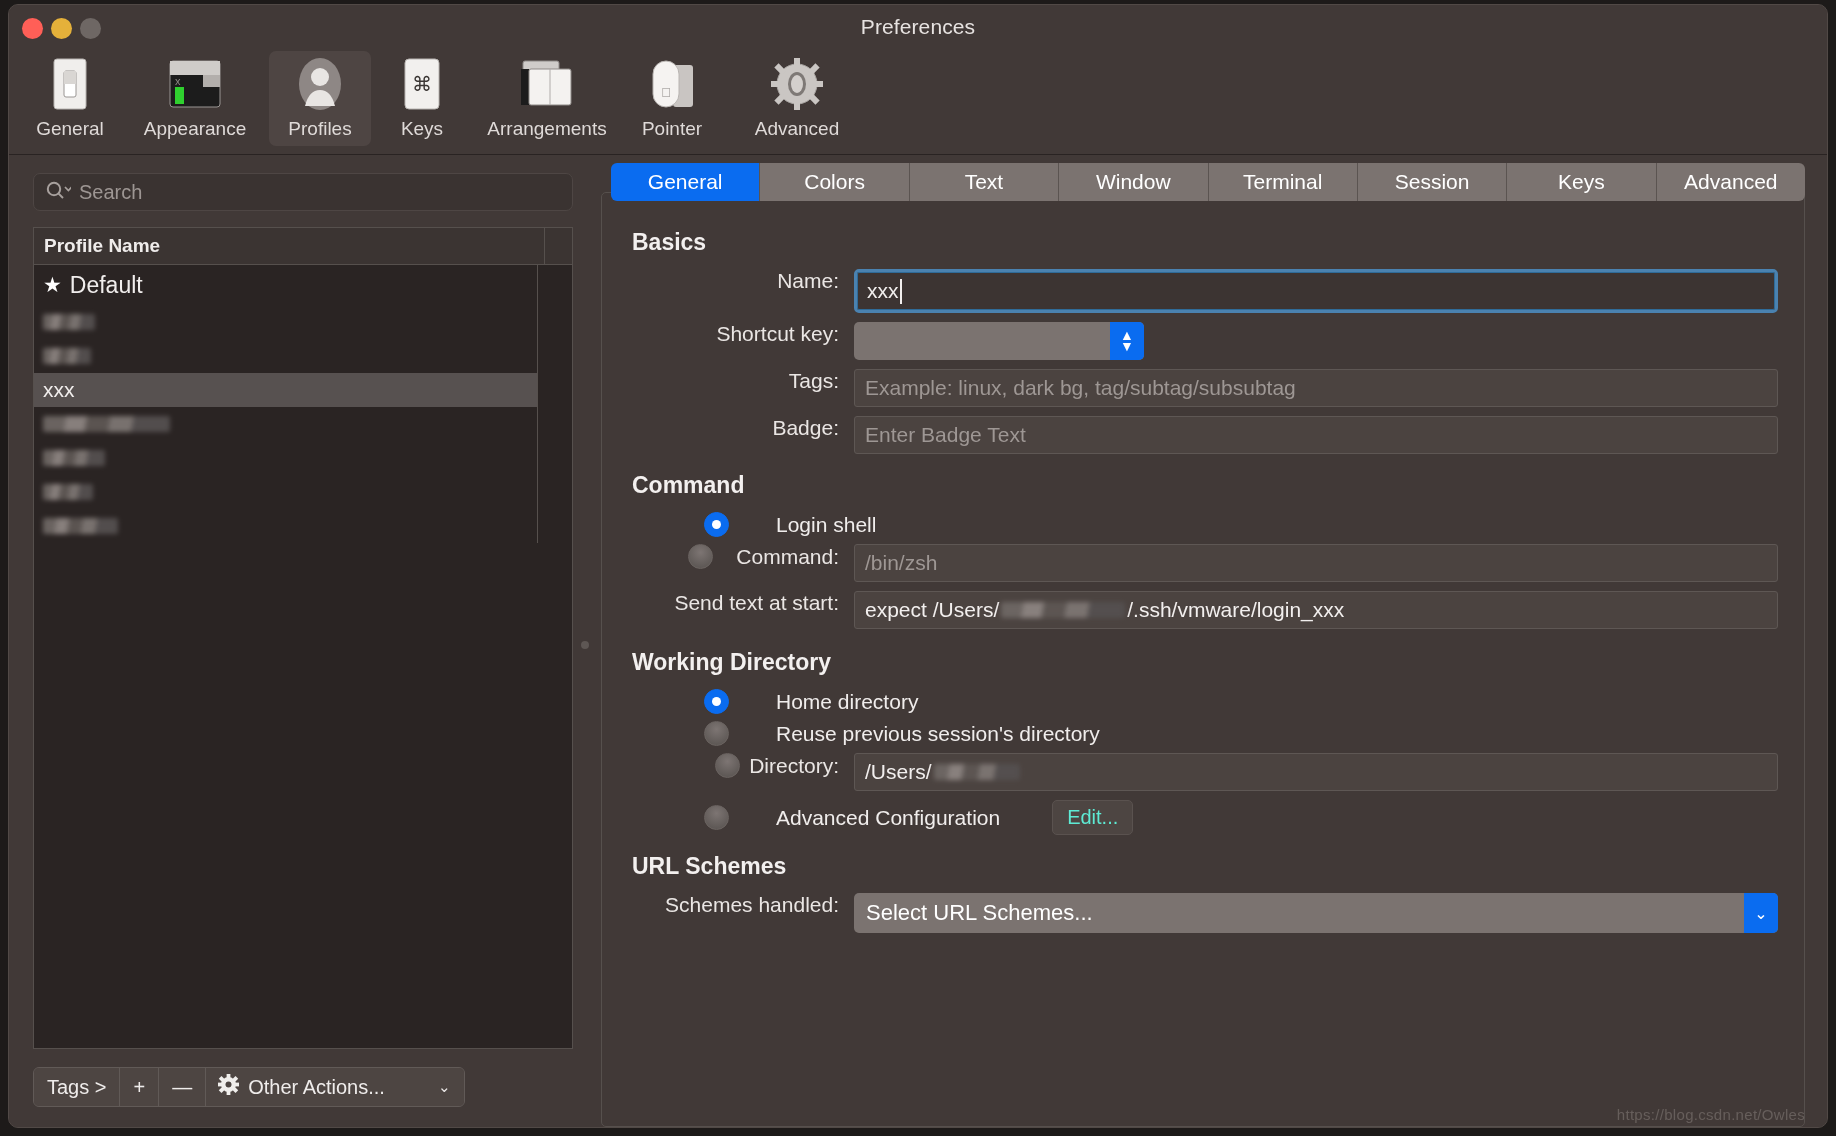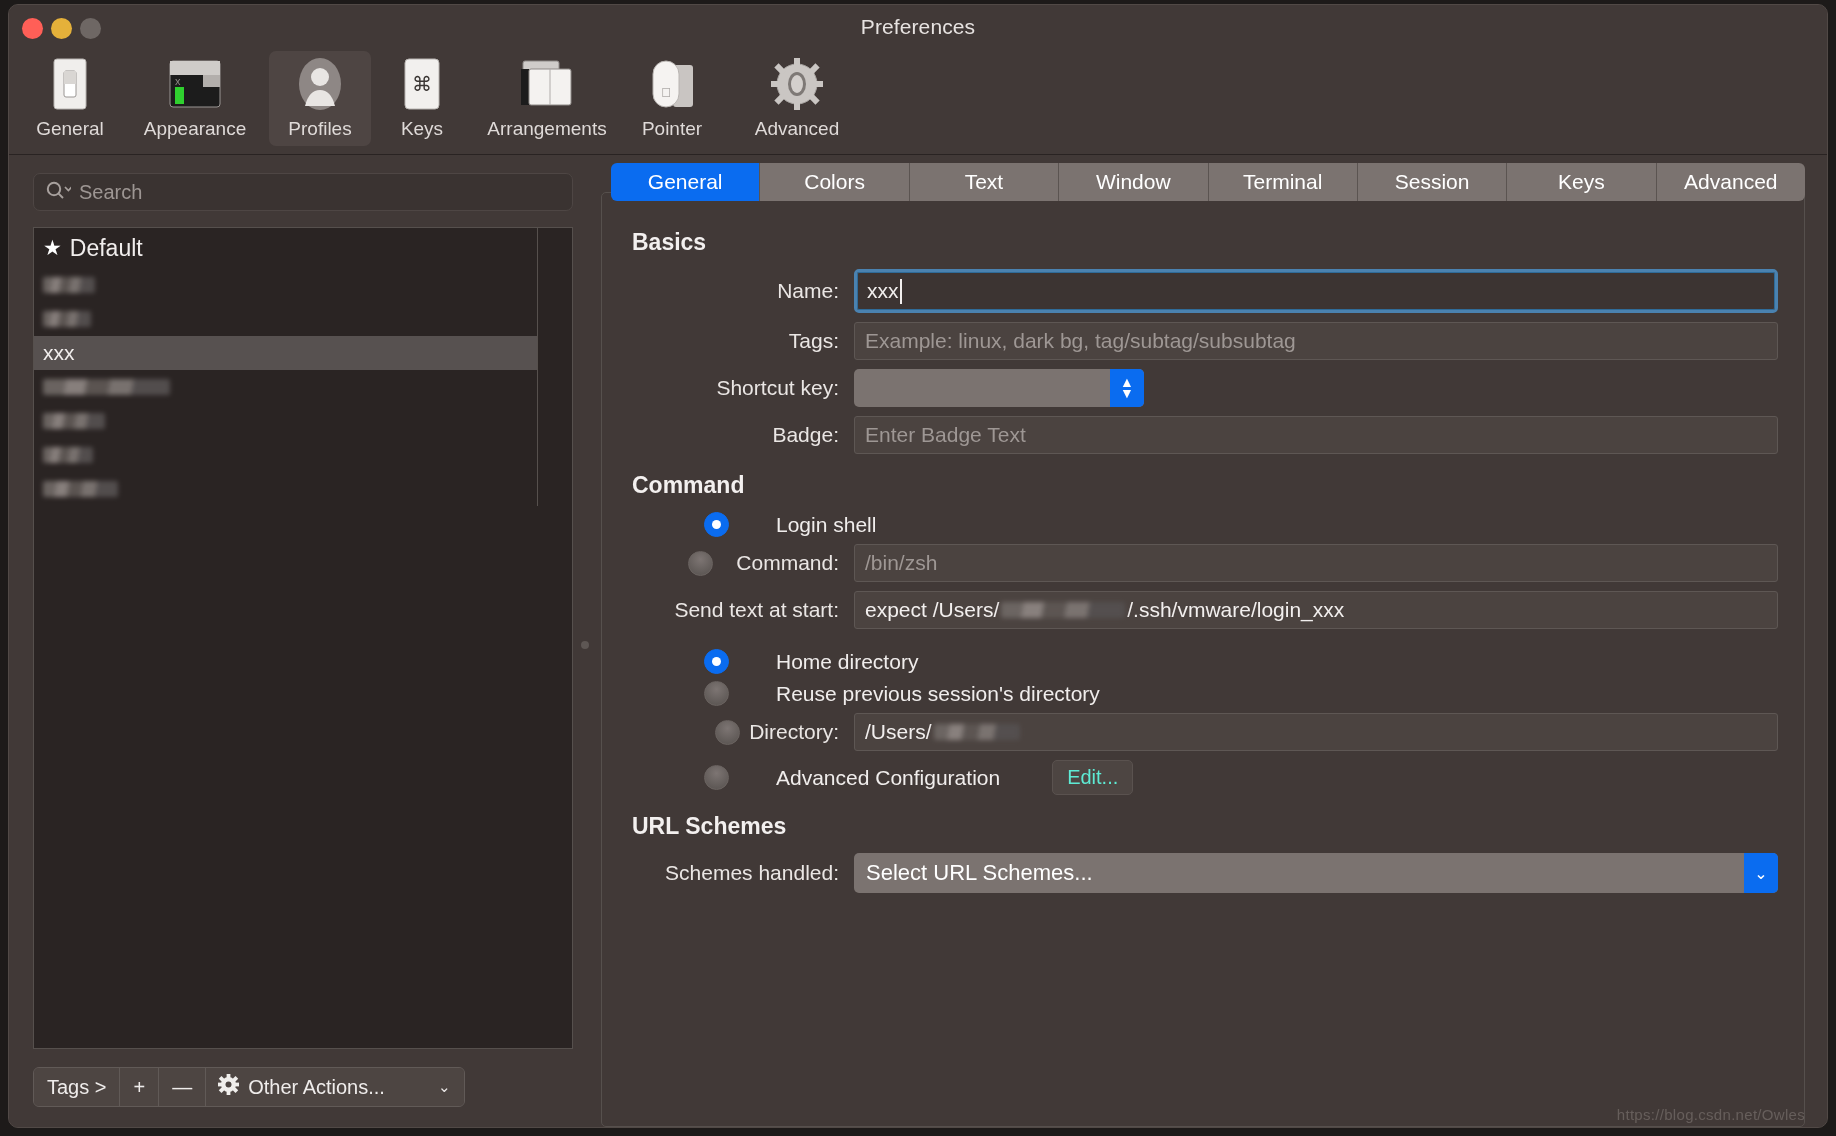--- a/index.html
+++ b/index.html
@@ -140,21 +140,21 @@
     flex: 1; margin-top: 19px;
     border: 1px solid #56504d; border-radius: 5px;
     background: #413937; position: relative;
     padding: 30px 26px 0 30px;
     overflow: hidden;
   }
   .sect-title {
     color: #f3f0ef; font-size: 23px; font-weight: bold;
     margin-bottom: 13px; margin-top: 6px;
   }
-  .frow { display: flex; align-items: center; margin-bottom: 9px; }
+  .frow { display: flex; align-items: flex-start; margin-bottom: 9px; }
   .flabel {
     width: 222px; flex: 0 0 222px; text-align: right;
     color: #eae6e4; font-size: 21px; padding-right: 15px;
   }
   .field {
     flex: 1; height: 38px; background: #4b4340;
     border: 1px solid #5e5754; border-radius: 3px;
     display: flex; align-items: center; padding: 0 10px;
     color: #f2efee; font-size: 21px;
   }
@@ -329,20 +329,24 @@
           <svg width="26" height="20" viewBox="0 0 26 20">
             <circle cx="9" cy="9" r="6.2" fill="none" stroke="#a7a09d" stroke-width="2"></circle>
             <line x1="13.6" y1="13.6" x2="18" y2="18" stroke="#a7a09d" stroke-width="2"></line>
             <path d="M20 7 l3.4 3.6 L26.8 7" fill="none" stroke="#a7a09d" stroke-width="1.7"></path>
           </svg>
         </span>
         <span class="ph">Search</span>
       </div>
 
       <div class="listpanel">
+        <div class="listhead">
+          <span>Profile Name</span>
+          <span class="divider"></span>
+        </div>
         <div class="scrollcol"></div>
         <div class="rows">
           <div class="row first">
             <span class="star">★</span>
             <span>Default</span>
           </div>
           <div class="row">
             <span class="blur" style="width:52px"></span>
           </div>
           <div class="row">
@@ -416,35 +420,35 @@
 
         <div class="frow">
           <div class="flabel">Name:</div>
           <div class="field focused">
             <span>xxx</span>
               <span class="caretbar"></span>
           </div>
         </div>
 
         <div class="frow">
-          <div class="flabel">Tags:</div>
-          <div class="field placeholder">Example: linux, dark bg, tag/subtag/subsubtag</div>
-        </div>
-
-        <div class="frow">
           <div class="flabel">Shortcut key:</div>
           <div class="popup">
             <span style="padding-left:10px;color:#f2efee;font-size:21px"></span>
             <span class="stepper">
               <span>▲</span>
                 <span>▼</span>
             </span>
           </div>
         </div>
 
+        <div class="frow">
+          <div class="flabel">Tags:</div>
+          <div class="field placeholder">Example: linux, dark bg, tag/subtag/subsubtag</div>
+        </div>
+
         <div class="frow" style="margin-bottom:18px">
           <div class="flabel">Badge:</div>
           <div class="field placeholder">Enter Badge Text</div>
         </div>
 
         <div class="sect-title">Command</div>
 
         <div class="radiorow indent">
           <span class="radio on"></span>
           <span class="radiolabel">Login shell</span>
@@ -460,20 +464,21 @@
 
         <div class="frow" style="margin-bottom:20px">
           <div class="flabel">Send text at start:</div>
           <div class="field">
             <span>expect /Users/</span>
               <span class="blur" style="width:124px;margin:0 2px"></span>
               <span>/.ssh/vmware/login_xxx</span>
           </div>
         </div>
 
+        <div class="sect-title">Working Directory</div>
 
         <div class="radiorow indent">
           <span class="radio on"></span>
           <span class="radiolabel">Home directory</span>
         </div>
 
         <div class="radiorow indent">
           <span class="radio"></span>
           <span class="radiolabel">Reuse previous session's directory</span>
         </div>

